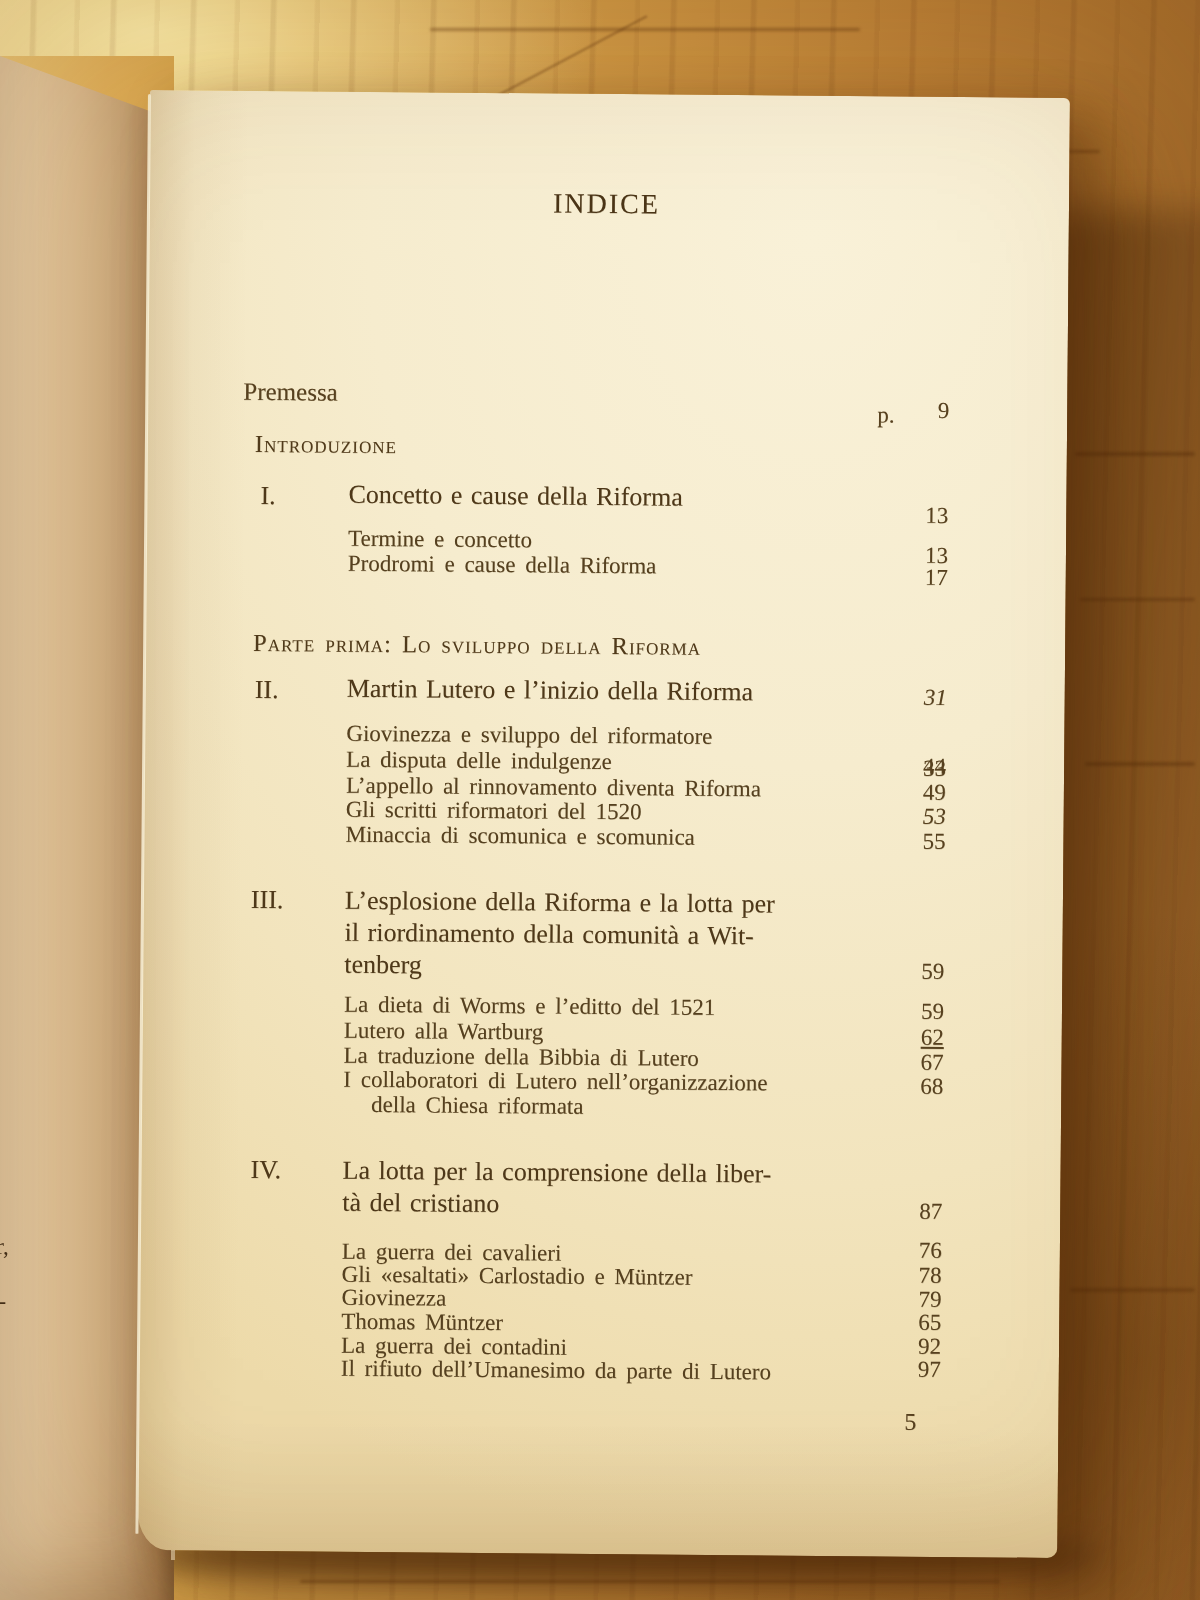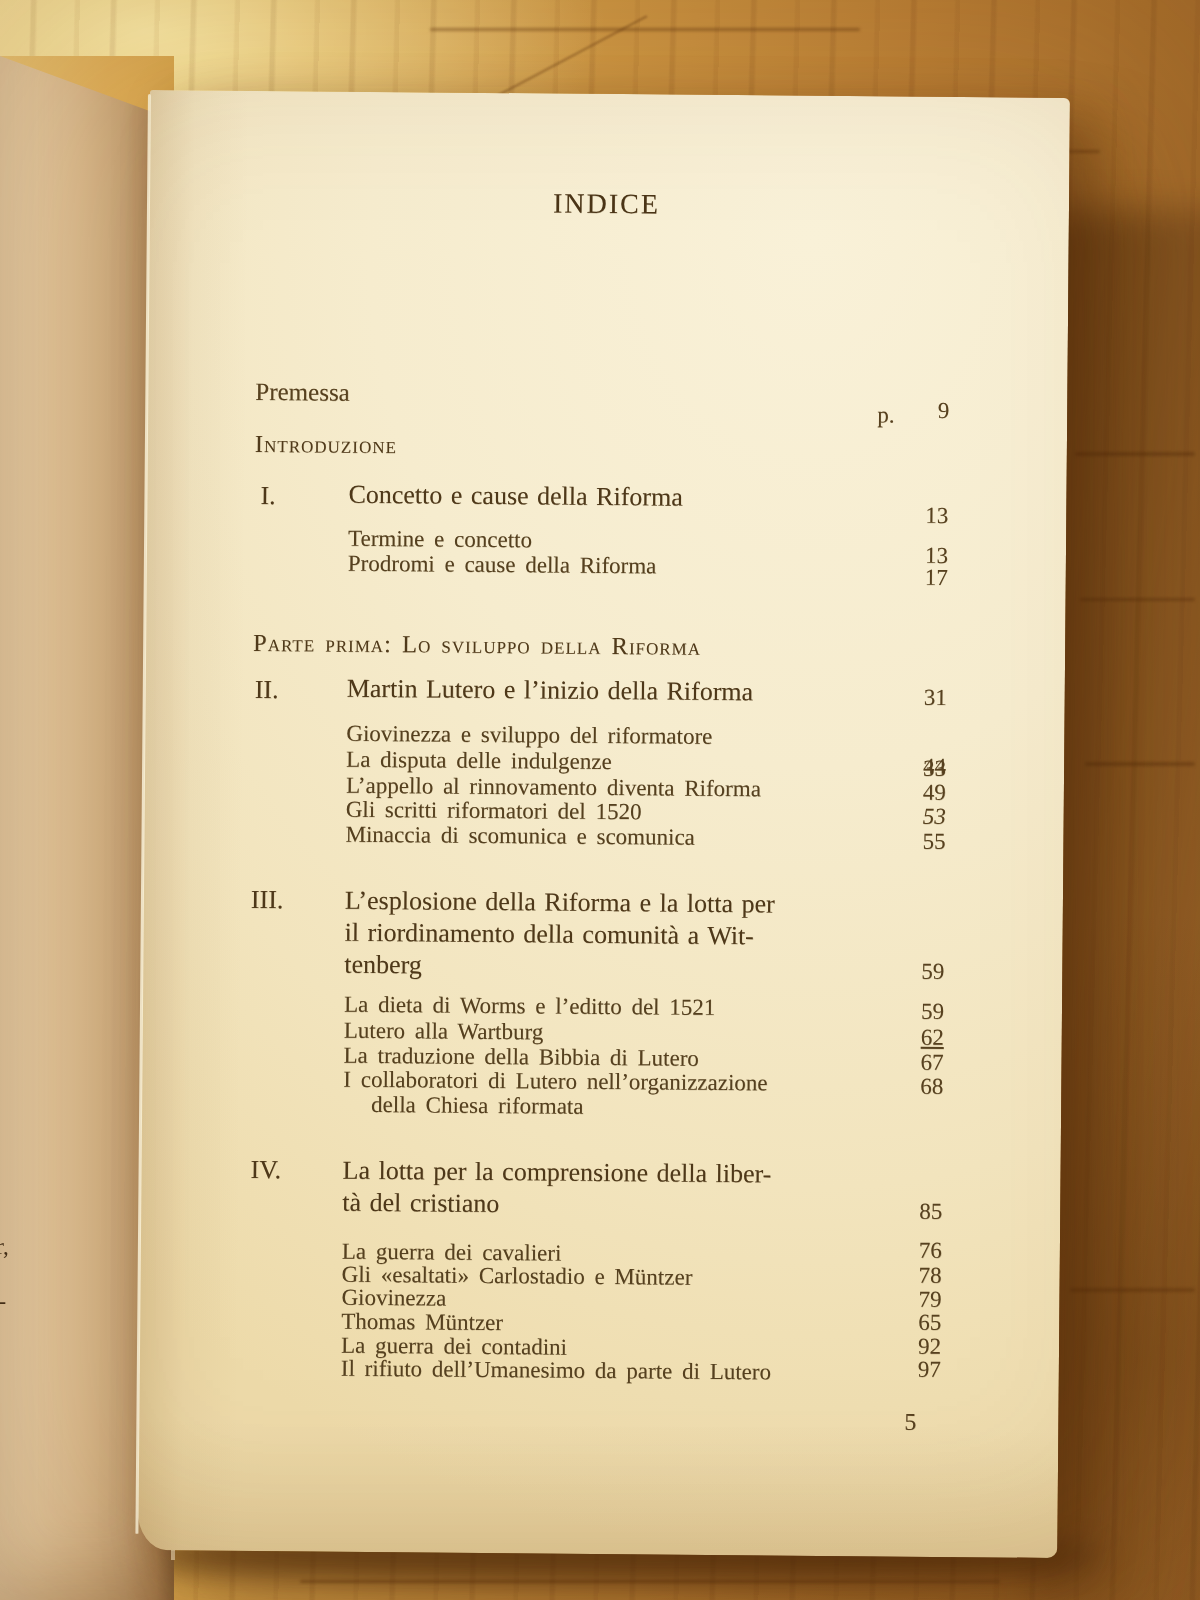--- a/index.html
+++ b/index.html
@@ -84,39 +84,39 @@
   <div class="left-page-notch"></div>
   <div class="left-page-edge"></div>
 
   <span class="frag" style="left:-14px; top:1234px;">er,</span>
   <span class="frag" style="left:-13px; top:1289px;">o-</span>
 
   <div class="page">
 
     <span class="t hd" style="left:404px; top:94px;">INDICE</span>
 
-    <span class="t pre" style="left:108px; top:287px;">Premessa</span>
+    <span class="t pre" style="left:96px; top:287px;">Premessa</span>
     <span class="t" style="left:730px; top:306px; font-size:23px;">p.</span>
     <span class="t pg" style="top:301px;">9</span>
 
     <span class="t sc" style="left:108px; top:339px;">Introduzione</span>
 
     <span class="t numeral" style="left:114px; top:390px;">I.</span>
     <span class="t ttl" style="top:388px;">Concetto e cause della Riforma</span>
     <span class="t pg" style="top:406px;">13</span>
     <span class="t itm" style="top:434px;">Termine e concetto</span>
     <span class="t pg" style="top:446px;">13</span>
     <span class="t itm" style="top:459px;">Prodromi e cause della Riforma</span>
     <span class="t pg" style="top:468px;">17</span>
 
     <span class="t sc" style="left:108px; top:538px;">Parte prima: Lo sviluppo della Riforma</span>
 
     <span class="t numeral" style="left:110px; top:584px;">II.</span>
     <span class="t ttl" style="top:582px;">Martin Lutero e l’inizio della Riforma</span>
-    <span class="t pg" style="top:588px;">31</span>
+    <span class="t pg" style="top:588px;font-style:italic;">31</span>
     <span class="t itm" style="top:629px;">Giovinezza e sviluppo del riformatore</span>
     <span class="t pg" style="top:615px;margin-top:44px;">33</span>
     <span class="t itm" style="top:655px;">La disputa delle indulgenze</span>
     <span class="t pg" style="top:657px;">44</span>
     <span class="t itm" style="top:681px;">L’appello al rinnovamento diventa Riforma</span>
     <span class="t pg" style="top:683px;">49</span>
     <span class="t itm" style="top:705px;">Gli scritti riformatori del 1520</span>
     <span class="t pg" style="top:707px;font-style:italic;">53</span>
     <span class="t itm" style="top:730px;">Minaccia di scomunica e scomunica</span>
     <span class="t pg" style="top:732px;">55</span>
@@ -132,21 +132,21 @@
     <span class="t pg" style="top:928px;text-decoration:underline;">62</span>
     <span class="t itm" style="top:951px;">La traduzione della Bibbia di Lutero</span>
     <span class="t pg" style="top:953px;">67</span>
     <span class="t itm" style="top:975px;">I collaboratori di Lutero nell’organizzazione</span>
     <span class="t pg" style="top:977px;">68</span>
     <span class="t itm" style="left:230px; top:1000px;">della Chiesa riformata</span>
 
     <span class="t numeral" style="left:110px; top:1064px;">IV.</span>
     <span class="t ttl" style="top:1064px;">La lotta per la comprensione della liber-</span>
     <span class="t ttl" style="top:1096px;">tà del cristiano</span>
-    <span class="t pg" style="top:1102px;">85</span>
+    <span class="t pg" style="top:1102px;">87</span>
     <span class="t itm" style="top:1147px;">La guerra dei cavalieri</span>
     <span class="t pg" style="top:1141px;">76</span>
     <span class="t itm" style="top:1170px;">Gli «esaltati» Carlostadio e Müntzer</span>
     <span class="t pg" style="top:1166px;">78</span>
     <span class="t itm" style="top:1193px;">Giovinezza</span>
     <span class="t pg" style="top:1190px;">79</span>
     <span class="t itm" style="top:1217px;">Thomas Müntzer</span>
     <span class="t pg" style="top:1213px;">65</span>
     <span class="t itm" style="top:1241px;">La guerra dei contadini</span>
     <span class="t pg" style="top:1237px;">92</span>

